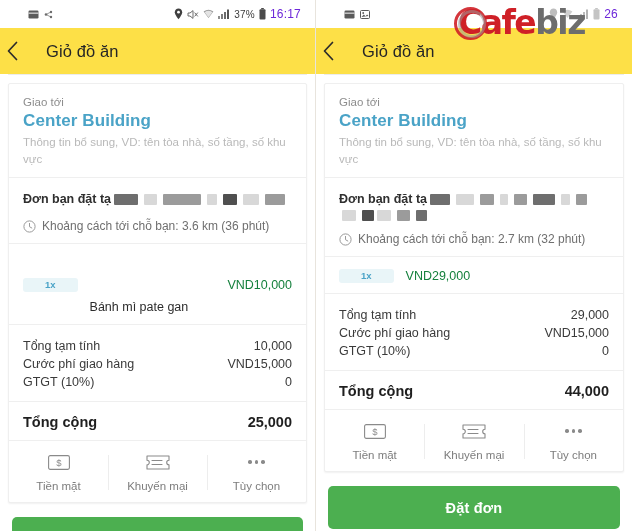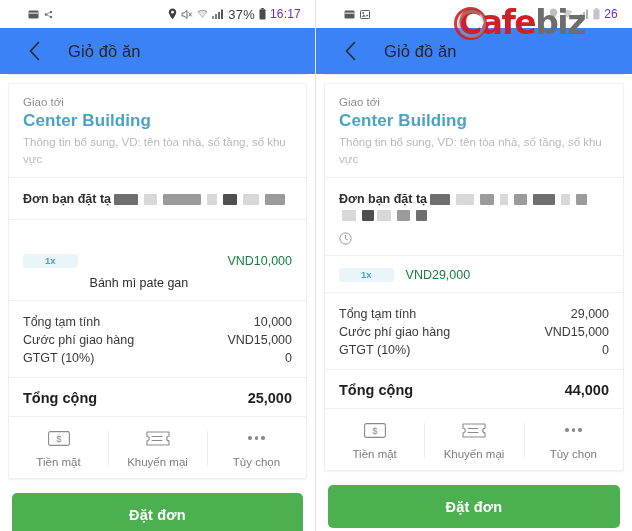--- a/index.html
+++ b/index.html
@@ -44,31 +44,30 @@
     margin-left: auto;
     display: flex;
     align-items: center;
     gap: 4px;
     font-size: 11.5px;
     color: #3c3c3c;
     letter-spacing: 0.2px;
   }
   .sb-ico { display: inline-block; line-height: 1; }
   .sb-ico svg { display: block; }
-  .sb-batt-txt { font-size: 13px; }
+  .sb-batt-txt { font-size: 10px; }
   .sb-time { font-size: 12px; color: #6d28d9; }
 
   
   .appbar {
     height: 46px;
     display: flex;
     align-items: center;
-    padding-left: 22px;
     box-sizing: border-box;
-    background: #3b82f6;
+    background: #fde047;
     position: relative;
     z-index: 2;
   }
   .back-btn {
     width: 24px;
     height: 24px;
     display: flex;
     align-items: center;
     justify-content: center;
     cursor: pointer;
@@ -374,20 +373,29 @@
       <div class="sect">
         <div class="order-from">
           <span class="of-label">Đơn bạn đặt tạ</span>
           <span class="redact dark" style="width:24px"></span>
           <span class="redact light" style="width:13px"></span>
           <span class="redact mid" style="width:38px"></span>
           <span class="redact light" style="width:10px"></span>
           <span class="redact xdark" style="width:14px"></span>
           <span class="redact light" style="width:16px"></span>
           <span class="redact mid" style="width:20px"></span>
+        </div>
+        <div class="dist-row">
+          <span>
+            <svg width="13" height="13" viewBox="0 0 13 13">
+                <circle cx="6.5" cy="6.5" r="5.6" fill="none" stroke="#9a9a9a" stroke-width="1"></circle>
+                <path d="M6.5 3.4v3.3l2.3 1.3" fill="none" stroke="#9a9a9a" stroke-width="1" stroke-linecap="round"></path>
+              </svg>
+          </span>
+          <span>Khoảng cách tới chỗ bạn: 3.6 km (36 phút)</span>
         </div>
       </div>
 
       <div class="sect">
         <div class="item-row">
           <span class="qty-badge">1x</span>
           <span class="item-name">Bánh mì pate gan</span>
           <span class="item-price">VND10,000</span>
         </div>
       </div>
@@ -541,20 +549,21 @@
           <span class="redact mid" style="width:13px"></span>
           <span class="redact dark" style="width:11px"></span>
         </div>
         <div class="dist-row">
           <span>
             <svg width="13" height="13" viewBox="0 0 13 13">
                 <circle cx="6.5" cy="6.5" r="5.6" fill="none" stroke="#9a9a9a" stroke-width="1"></circle>
                 <path d="M6.5 3.4v3.3l2.3 1.3" fill="none" stroke="#9a9a9a" stroke-width="1" stroke-linecap="round"></path>
               </svg>
           </span>
+          <span>Khoảng cách tới chỗ bạn: 2.7 km (32 phút)</span>
         </div>
       </div>
 
       <div class="sect">
         <div class="item-row">
           <span class="qty-badge">1x</span>
           <span class="item-price">VND29,000</span>
         </div>
       </div>
 

